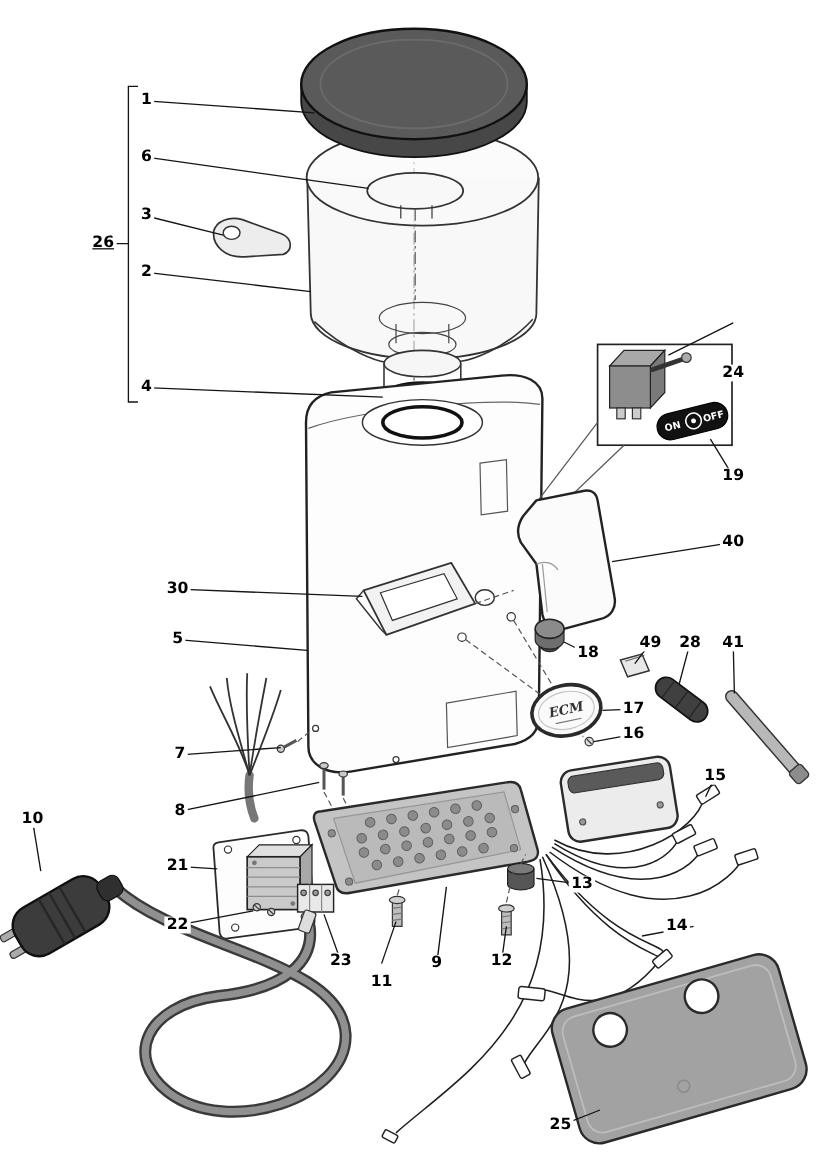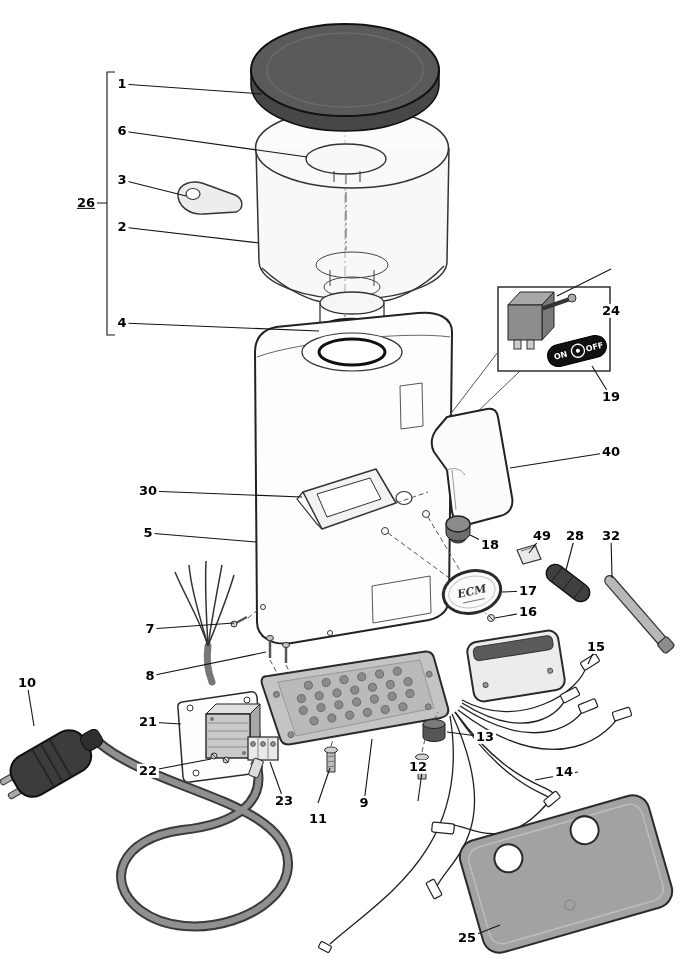--- a/index.html
+++ b/index.html
@@ -374,33 +374,33 @@
       <div class="part-num" style="left: 122px; top: 227px;">2</div>
       <div class="part-num" style="left: 122px; top: 180px;">3</div>
       <div class="part-num" style="left: 122px; top: 323px;">4</div>
       <div class="part-num" style="left: 148px; top: 533px;">5</div>
       <div class="part-num" style="left: 122px; top: 131px;">6</div>
       <div class="part-num" style="left: 150px; top: 629px;">7</div>
       <div class="part-num" style="left: 150px; top: 676px;">8</div>
       <div class="part-num" style="left: 364px; top: 803px;">9</div>
       <div class="part-num" style="left: 27px; top: 683px;">10</div>
       <div class="part-num" style="left: 318px; top: 803px; margin-top: 16px;">11</div>
-      <div class="part-num" style="left: 418px; top: 767px; text-align: center;">12</div>
+      <div class="part-num" style="left: 418px; top: 801px; text-align: center;">12</div>
       <div class="part-num" style="left: 485px; top: 737px;">13</div>
       <div class="part-num" style="left: 564px; top: 772px;">14</div>
       <div class="part-num" style="left: 596px; top: 647px;">15</div>
       <div class="part-num" style="left: 528px; top: 612px;">16</div>
       <div class="part-num" style="left: 528px; top: 591px;">17</div>
       <div class="part-num" style="left: 490px; top: 545px;">18</div>
       <div class="part-num" style="left: 611px; top: 397px;">19</div>
       <div class="part-num" style="left: 611px; top: 452px;">40</div>
       <div class="part-num" style="left: 148px; top: 722px;">21</div>
       <div class="part-num" style="left: 148px; top: 771px;">22</div>
       <div class="part-num" style="left: 284px; top: 801px;">23</div>
       <div class="part-num" style="left: 611px; top: 269px; margin-top: 42px;">24</div>
       <div class="part-num" style="left: 467px; top: 938px;">25</div>
       <div class="part-num" style="left: 86px; top: 203px; text-decoration: underline;">26</div>
       <div class="part-num" style="left: 542px; top: 536px;">49</div>
       <div class="part-num" style="left: 575px; top: 536px;">28</div>
-      <div class="part-num" style="left: 611px; top: 536px;">32</div>
+      <div class="part-num" style="left: 611px; top: 536px;">41</div>
       <div class="part-num" style="left: 148px; top: 491px;">30</div>
     </div>
 </div>
 
 </body></html>

